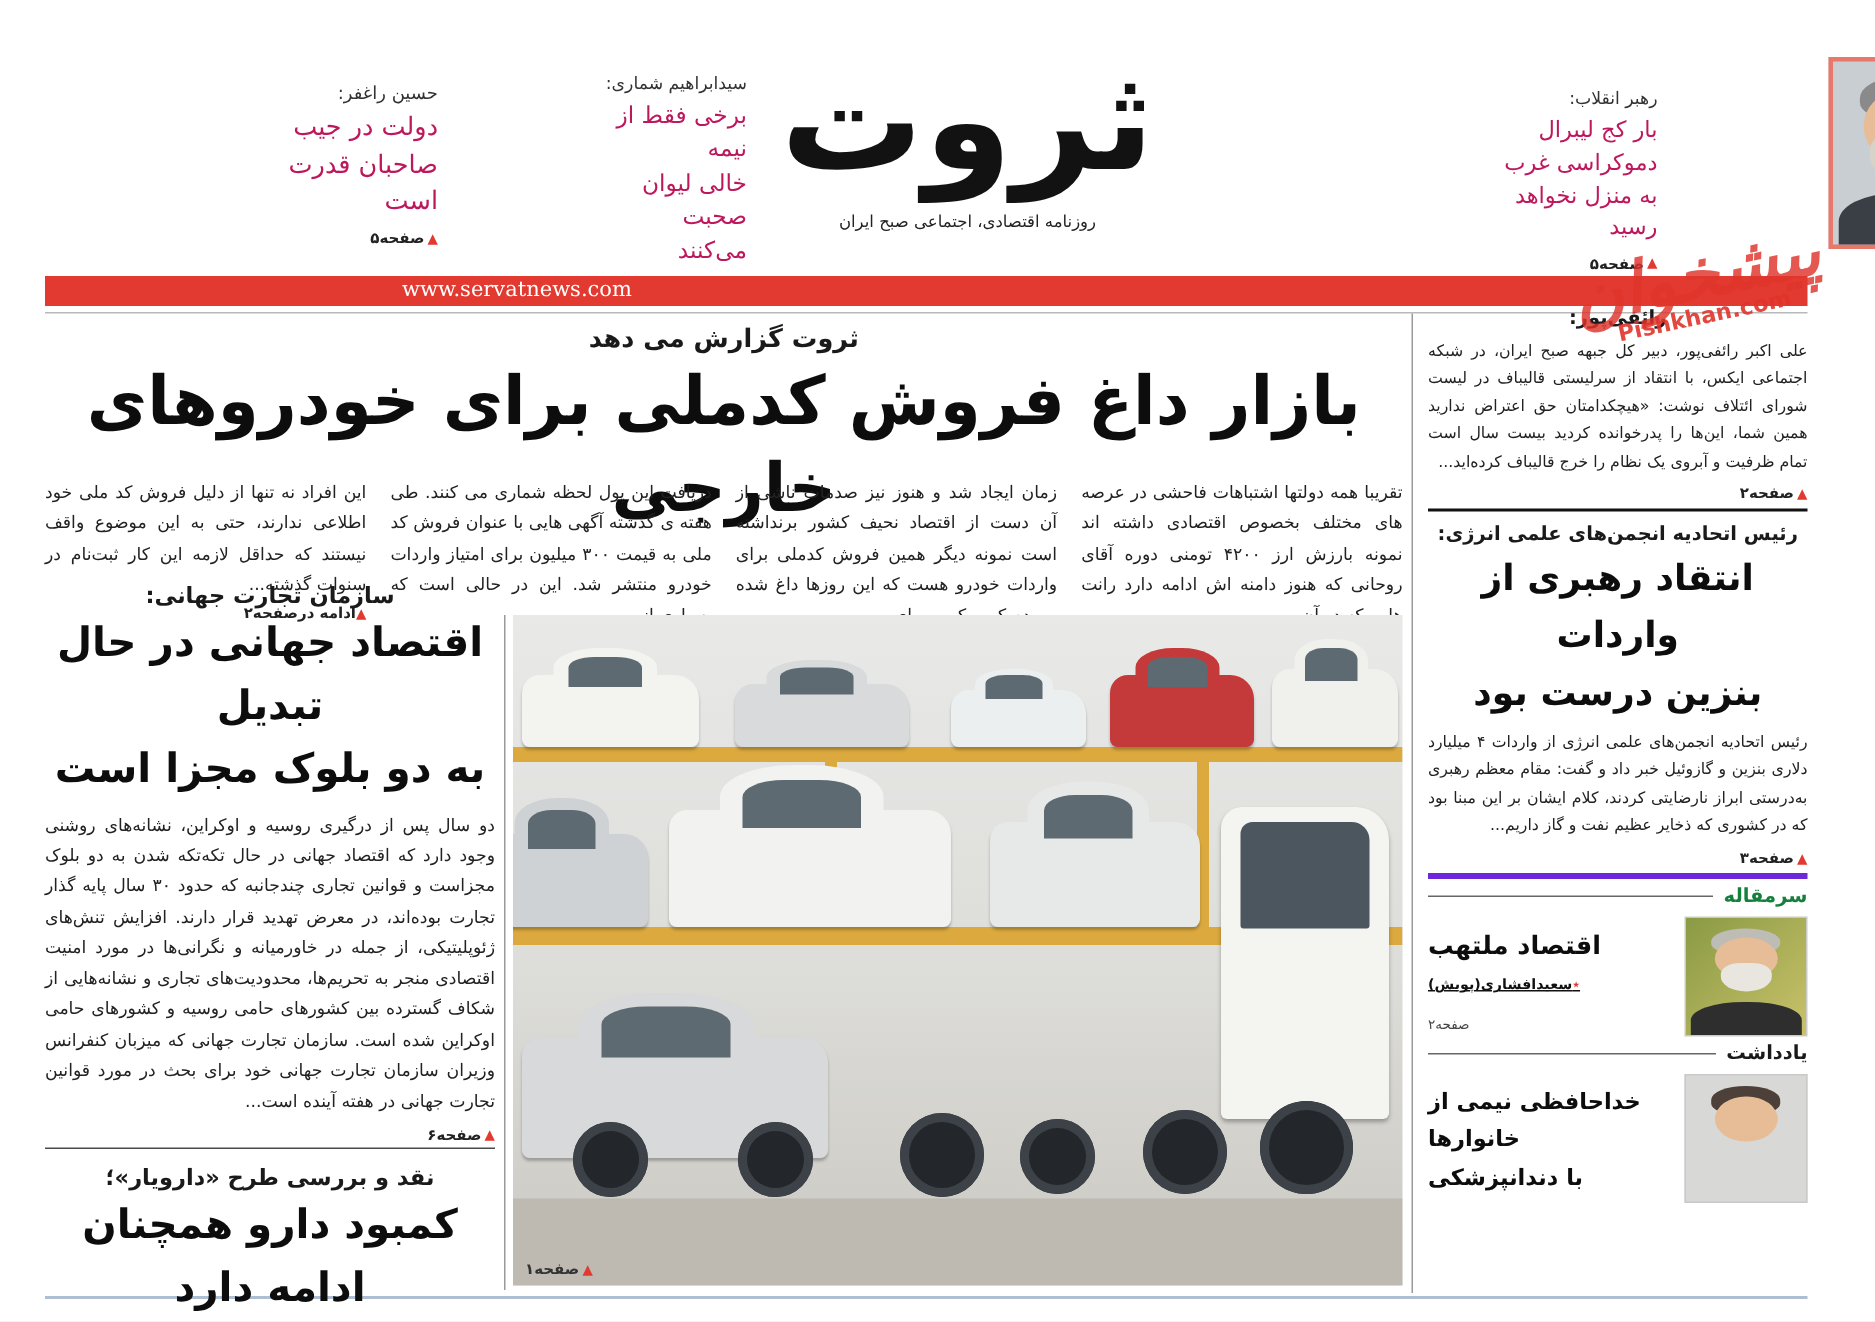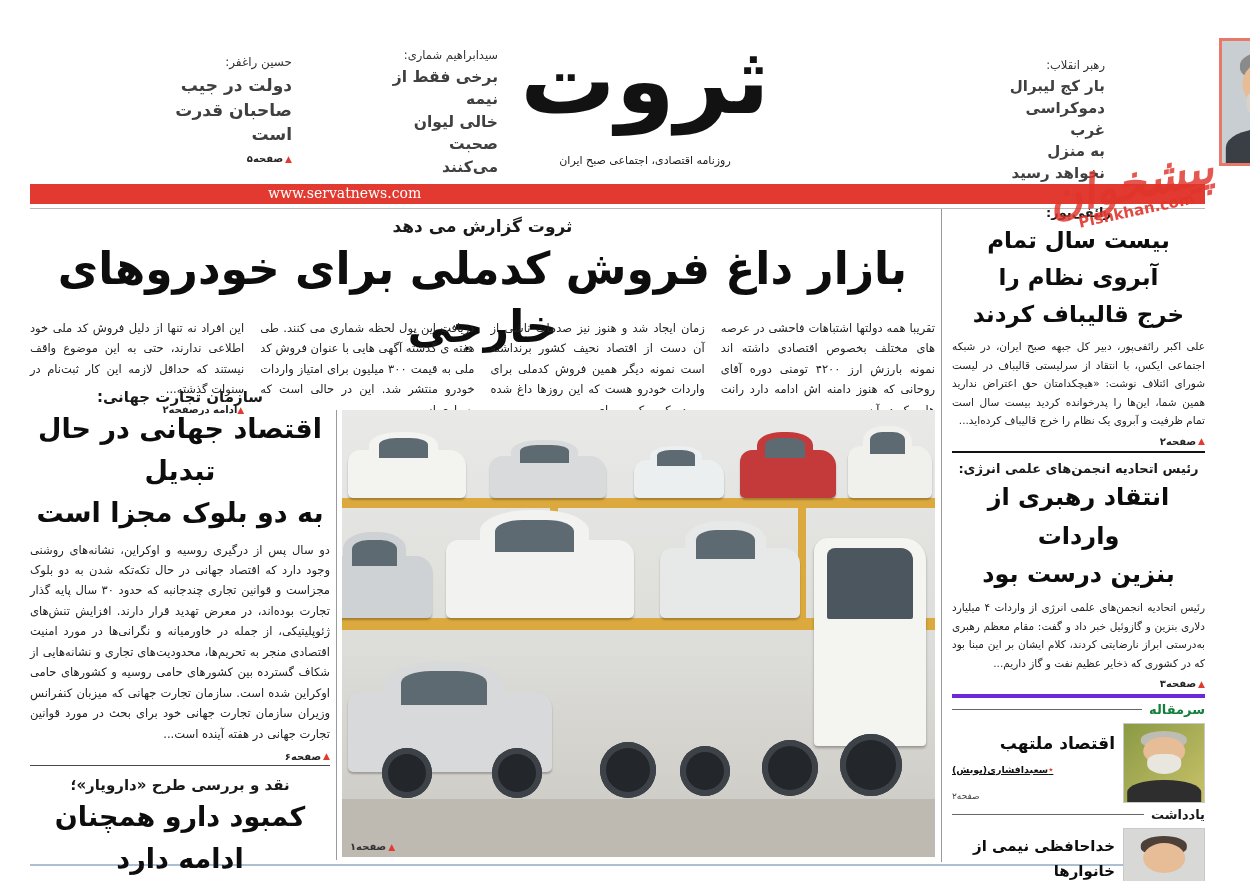--- a/index.html
+++ b/index.html
@@ -5,21 +5,21 @@
   html,body{margin:0;padding:0;background:#e9e9e9;}
   .page{position:relative;width:1250px;height:881px;margin:0 auto;background:#ffffff;
         font-family:"DejaVu Sans",sans-serif;color:#1a1a1a;overflow:hidden;direction:rtl;}
   .abs{position:absolute;}
   .pre{white-space:pre-line;}
   .right{text-align:right;}
   .justify{text-align:justify;text-align-last:right;}
 
   
   .teaser-kicker{font-size:12px;color:#333;margin-bottom:4px;}
-  .teaser-headline{font-weight:bold;font-size:17px;line-height:1.45;color:#404040;}
+  .teaser-headline{font-weight:normal;font-size:17px;line-height:1.45;color:#be185d;}
   .marker{font-size:10px;font-weight:bold;color:#222;display:inline-flex;align-items:center;gap:2px;}
   .marker .tri{color:#e23a30;font-size:9px;font-style:normal;}
 
   
   .avatar{position:relative;overflow:hidden;background:#cfd4d8;}
   .avatar.border-salmon{border:3px solid #e8796a;}
   .av-face{position:absolute;top:17%;left:50%;width:52%;height:36%;transform:translateX(-50%);
            background:#e6bd96;border-radius:50%;}
   .av-hair{position:absolute;top:9%;left:50%;width:58%;height:22%;transform:translateX(-50%);
            background:#8a8a8a;border-radius:50% 50% 40% 40%;}
@@ -90,29 +90,29 @@
   .sb-body{font-size:10.5px;line-height:1.75;color:#222;margin-top:5px;}
   .sb-art-1{border-bottom:2px solid #111;padding-bottom:3px;margin-bottom:8px;}
   .sb-art-2{border-bottom:4px solid #6d28d9;padding-bottom:3px;margin-bottom:4px;}
   .section-label{display:flex;align-items:center;gap:7px;margin:4px 0 6px;}
   .section-label .lbl{font-weight:bold;font-size:13px;}
   .section-label .lbl.red{color:#15803d;}
   .section-label .rule{flex:1;height:1px;background:#666;}
   .profile{position:relative;display:flex;gap:8px;margin-bottom:2px;}
   .profile .p-photo{flex:0 0 80px;height:78px;border:1px solid #c9c9c9;}
   .profile .p-text{flex:1;position:relative;padding-top:6px;}
-  .profile .p-headline{text-align:right;font-weight:bold;font-size:15px;line-height:1.7;color:#0d0d0d;}
+  .profile .p-headline{text-align:left;font-weight:bold;font-size:15px;line-height:1.7;color:#0d0d0d;}
   .profile .p-author{text-align:left;font-weight:bold;font-size:9.5px;margin-top:6px;color:#111;text-decoration:underline;}
   .profile .p-author .star{color:#e23a30;}
   .profile .p-page{position:absolute;left:0;bottom:2px;font-size:9px;color:#444;}
 
   
   .masthead-title{left:505px;top:22px;width:280px;text-align:center;font-weight:bold;
                   font-size:95px;line-height:1.25;color:#121212;transform:scaleY(.98);}
-  .masthead-sub{left:505px;top:154px;width:280px;text-align:center;font-size:11px;color:#222;letter-spacing:.5px;}
+  .masthead-sub{left:505px;top:141px;width:280px;text-align:center;font-size:11px;color:#222;letter-spacing:.5px;}
 </style>
 </head>
 <body>
 
 <div class="page">
 
   <div class="abs avatar border-salmon" style="left:58px;top:38px;width:83px;height:122px;background:#c9ced2;">
     <span class="av-hair"></span>
     <span class="av-face"></span>
     <span class="av-beard" style="background:#d8d3c8;"></span>
@@ -224,22 +224,20 @@
       <div class="story-kicker">نقد و بررسی طرح «دارویار»؛</div>
       <div class="story-headline pre">کمبود دارو همچنان
 ادامه دارد</div>
 
     </div>
   </div>
 
   <div class="abs sidebar">
     <div class="sb-art-1">
       <div class="sb-kicker">رائفی‌پور:</div>
-      <div class="sb-headline pre">بیست سال تمام آبروی نظام را
-خرج قالیباف کردند</div>
       <div class="sb-body justify">علی اکبر رائفی‌پور، دبیر کل جبهه صبح ایران، در شبکه اجتماعی ایکس، با انتقاد از سرلیستی قالیباف در لیست شورای ائتلاف نوشت: «هیچکدامتان حق اعتراض ندارید همین شما، این‌ها را پدرخوانده کردید بیست سال است تمام ظرفیت و آبروی یک نظام را خرج قالیباف کرده‌اید...</div>
       <span class="marker">
           <i class="tri">▲</i>
           <b>صفحه۲</b>
         </span>
     </div>
 
     <div class="sb-art-2">
       <div class="sb-kicker">رئیس اتحادیه انجمن‌های علمی انرژی:</div>
       <div class="sb-headline pre" style="font-size:24px;">انتقاد رهبری از واردات

